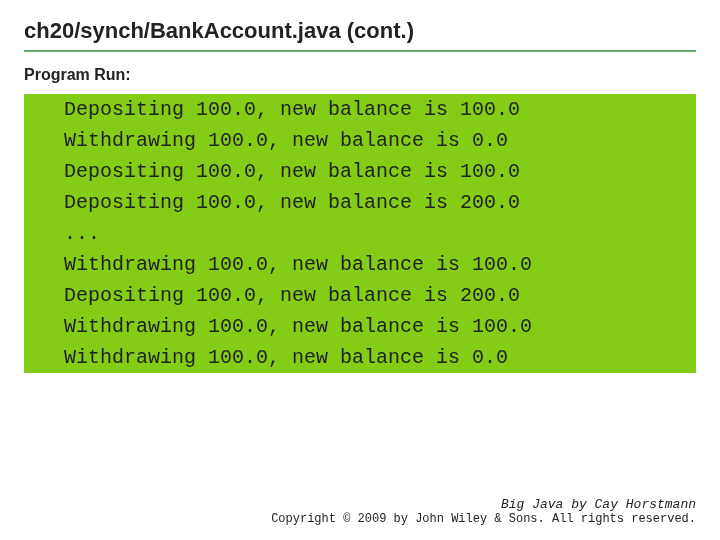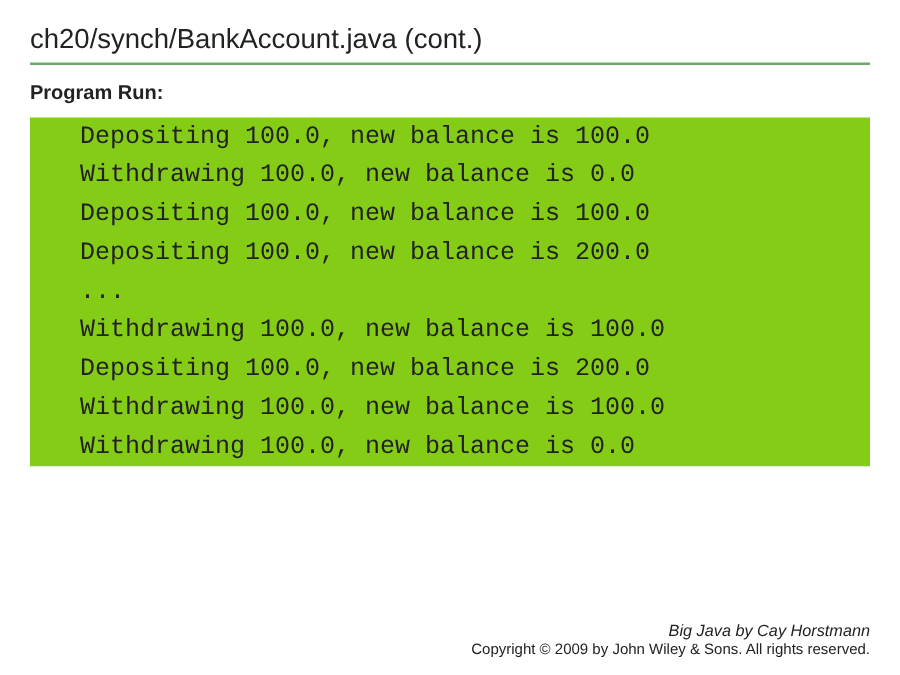--- a/index.html
+++ b/index.html
@@ -25,21 +25,21 @@
     }
 
     .title-bar {
       border-bottom: 2px solid #6aaa6a;
       padding-bottom: 6px;
       margin-bottom: 14px;
     }
 
     .title-text {
       font-size: 22px;
-      font-weight: normal;
+      font-weight: bold;
       color: #222222;
     }
 
     .section-label {
       font-size: 16px;
       font-weight: bold;
       color: #222222;
       margin-bottom: 10px;
     }
 
@@ -50,20 +50,21 @@
       line-height: 1.55;
       background: #84cc16;
       padding-left: 40px;
     }
 
     .footer {
       position: absolute;
       bottom: 14px;
       right: 24px;
       text-align: right;
+      font-family: Liberation Mono, monospace;
     }
 
     .footer-title {
       font-style: italic;
       font-size: 13px;
       color: #222222;
     }
 
     .footer-copyright {
       font-size: 12px;

